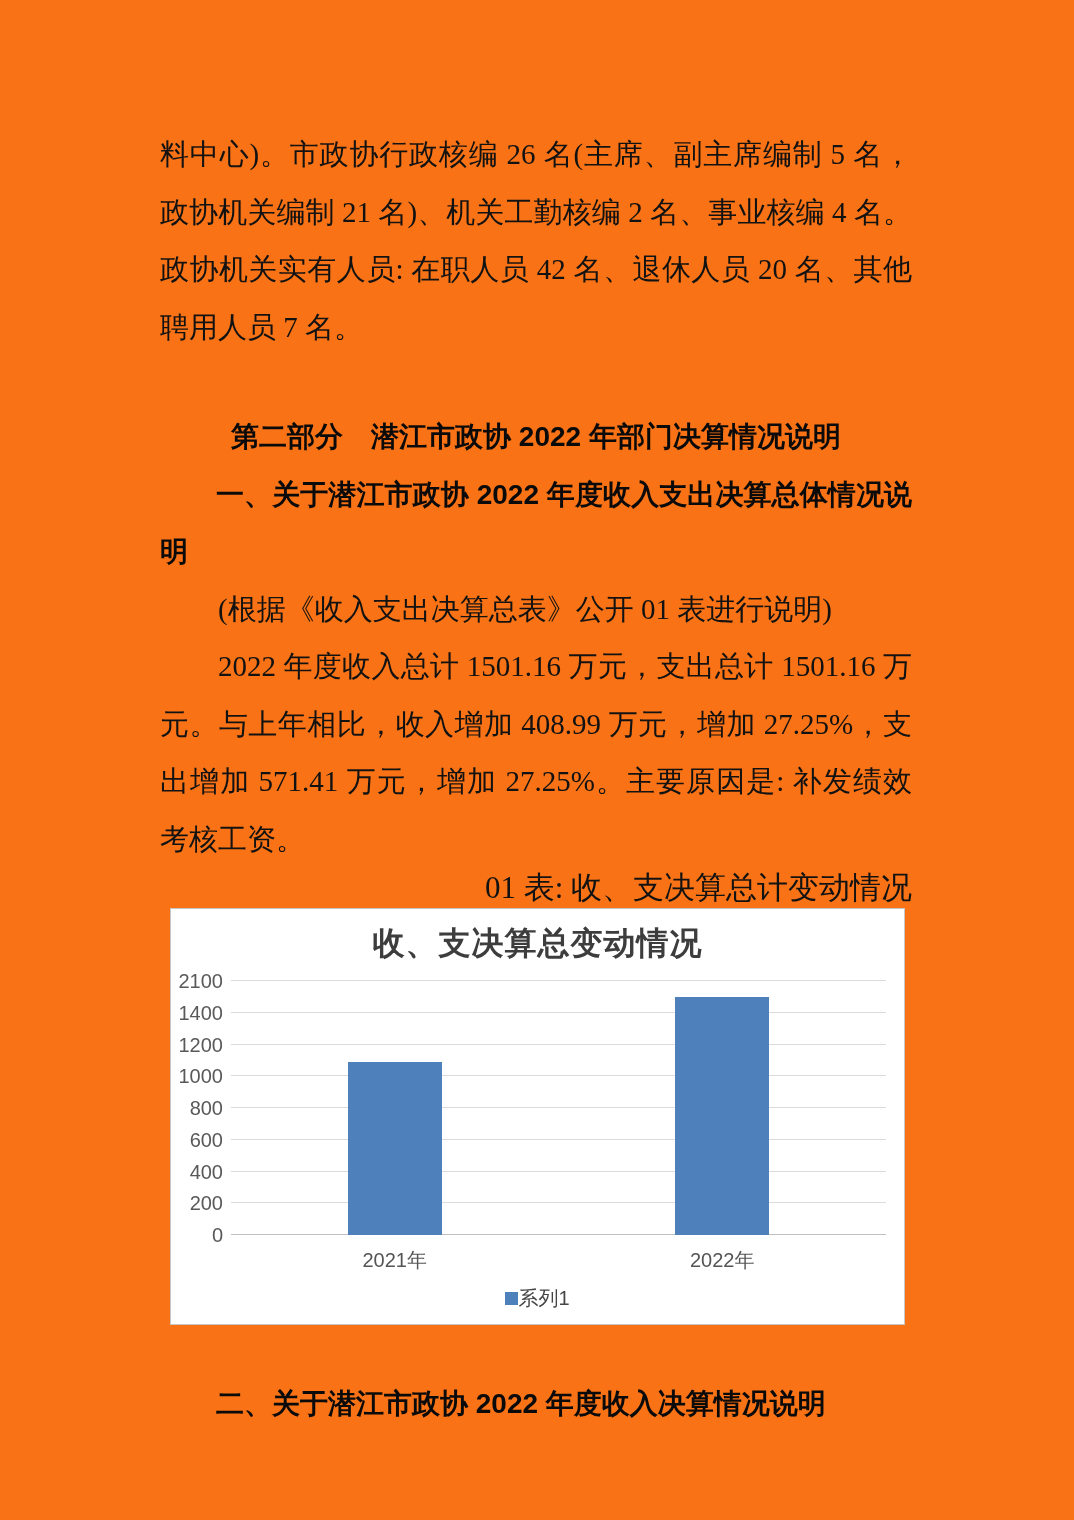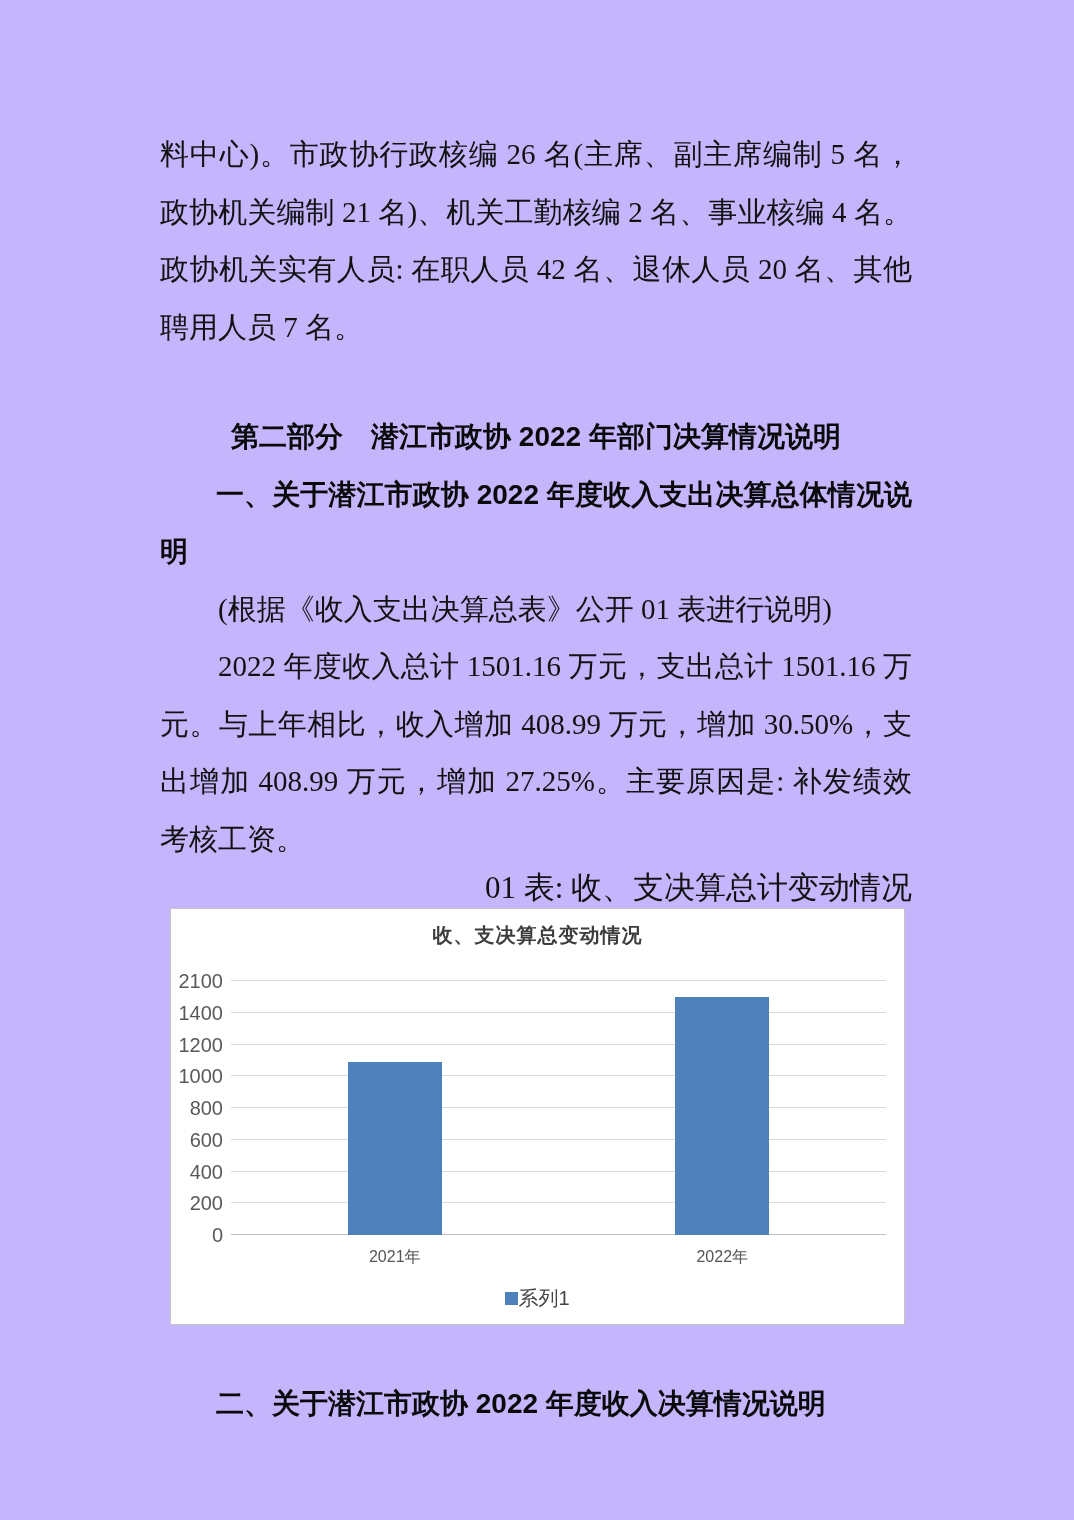--- a/index.html
+++ b/index.html
@@ -2,21 +2,21 @@
 <html><head>
 <meta charset="utf-8">
 <style>
   * { margin: 0; padding: 0; box-sizing: border-box; }
   html, body { background: #ffffff; }
   .page {
     position: relative;
     width: 1074px;
     height: 1520px;
     margin: 0 auto;
-    background: #c4b5fd;
+    background: #f97316;
     overflow: hidden;
     font-family: "Liberation Serif", "DejaVu Serif", serif;
     color: #121212;
   }
   .doc-body {
     padding: 126px 162px 0 160px;
   }
   .para {
     font-size: 29px;
     line-height: 57.5px;
@@ -56,21 +56,21 @@
     background: #ffffff;
     font-family: "Liberation Sans", "DejaVu Sans", sans-serif;
   }
   .chart-title {
     position: absolute;
     top: 13px;
     left: 0;
     width: 100%;
     text-align: center;
     font-weight: bold;
-    font-size: 20px;
+    font-size: 32px;
     letter-spacing: 1px;
     color: #3d3d3d;
   }
   .chart-plot {
     position: absolute;
     left: 60px;
     top: 72px;
     width: 655px;
     height: 254px;
   }
@@ -99,21 +99,21 @@
   .bar {
     position: absolute;
     bottom: 0;
     width: 94px;
   }
   .xtick {
     position: absolute;
     top: calc(100% + 12px);
     width: 120px;
     text-align: center;
-    font-size: 16px;
+    font-size: 20px;
     color: #555555;
   }
   .chart-legend {
     position: absolute;
     left: 0;
     right: 0;
     top: 376px;
     display: flex;
     justify-content: center;
     align-items: center;
@@ -136,21 +136,21 @@
   <div class="doc-body">
 
     <p class="para">料中心)。市政协行政核编 26 名(主席、副主席编制 5 名，政协机关编制 21 名)、机关工勤核编 2 名、事业核编 4 名。政协机关实有人员: 在职人员 42 名、退休人员 20 名、其他聘用人员 7 名。</p>
 
     <p class="para heading section-heading">第二部分　潜江市政协 2022 年部门决算情况说明</p>
 
     <p class="para heading subsection-heading">一、关于潜江市政协 2022 年度收入支出决算总体情况说明</p>
 
     <p class="para indent">(根据《收入支出决算总表》公开 01 表进行说明)</p>
 
-    <p class="para indent">2022 年度收入总计 1501.16 万元，支出总计 1501.16 万元。与上年相比，收入增加 408.99 万元，增加 30.50%，支出增加 408.99 万元，增加 27.25%。主要原因是: 补发绩效考核工资。</p>
+    <p class="para indent">2022 年度收入总计 1501.16 万元，支出总计 1501.16 万元。与上年相比，收入增加 408.99 万元，增加 27.25%，支出增加 571.41 万元，增加 27.25%。主要原因是: 补发绩效考核工资。</p>
 
     <p class="chart-caption">01 表: 收、支决算总计变动情况</p>
 
     <div class="chart-frame">
       <div class="chart-title">收、支决算总变动情况</div>
 
       <div class="chart-y-axis">
           <div class="ytick" style="bottom: 0%; color: rgb(89, 89, 89);">0</div>
           <div class="ytick" style="bottom: 12.5%; color: rgb(89, 89, 89);">200</div>
           <div class="ytick" style="bottom: 25%; color: rgb(89, 89, 89);">400</div>

